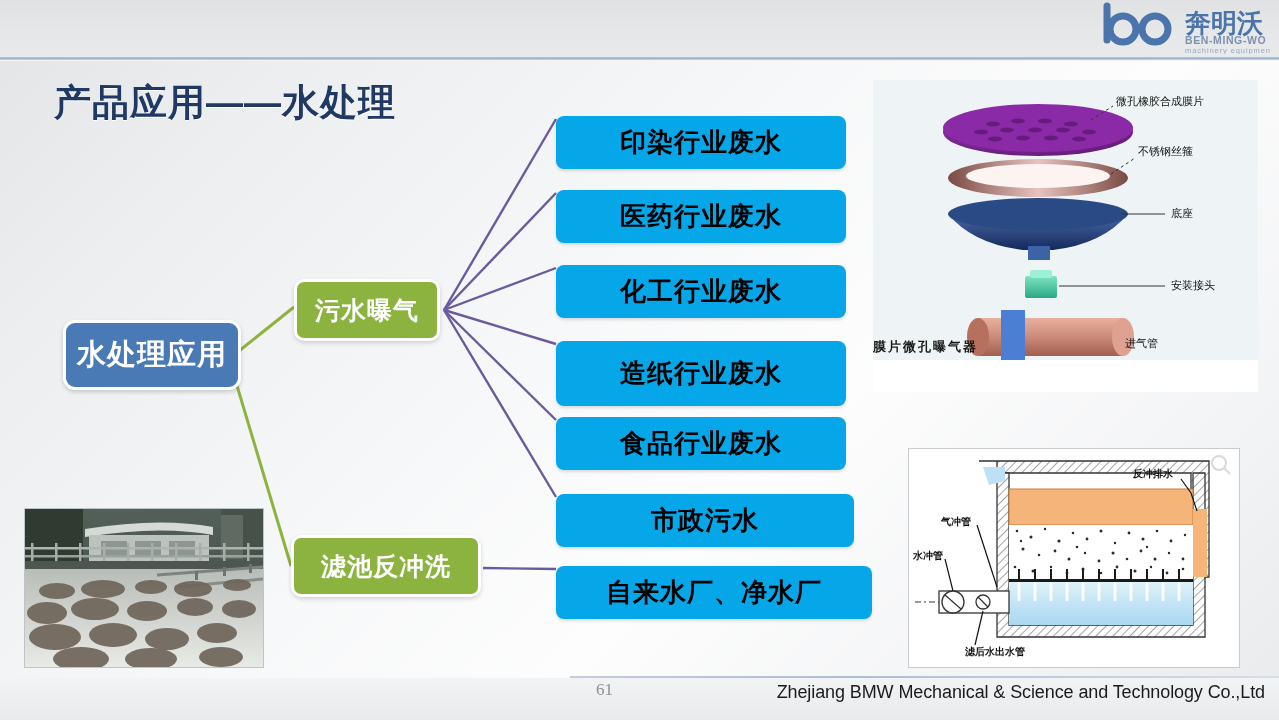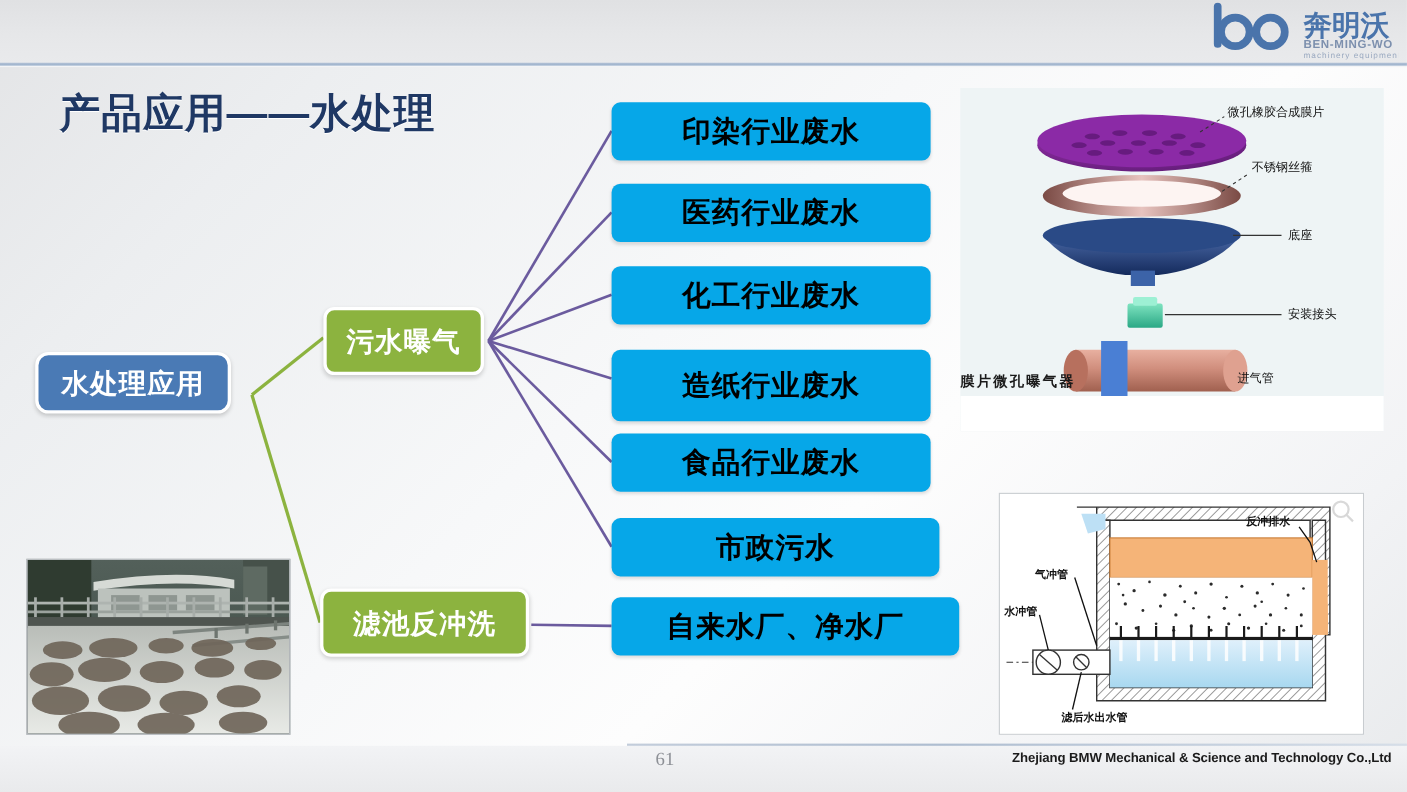--- a/index.html
+++ b/index.html
@@ -36,37 +36,38 @@
     text-shadow:0 1px 0 #ffffff;
   }
   
   .wires{position:absolute;left:0;top:0;width:1279px;height:720px;pointer-events:none;}
   
   .node{
     position:absolute;display:flex;align-items:center;justify-content:center;
     box-sizing:border-box;text-align:center;white-space:nowrap;
   }
   .node-root{
-    left:32px;top:320px;width:178px;height:56px;
+    left:63px;top:320px;width:178px;height:70px;
     background:#4a7ab5;border:3px solid #ffffff;border-radius:12px;
-    color:#ffffff;font-size:25px;font-weight:bold;
+    color:#ffffff;font-size:29px;font-weight:bold;
     box-shadow:0 2px 4px rgba(0,0,0,.18);
     letter-spacing:1px;
   }
   .node-green{
     background:#8cb33f;border:3px solid #ffffff;border-radius:10px;
     color:#ffffff;font-size:25px;font-weight:bold;letter-spacing:1px;
     box-shadow:0 2px 4px rgba(0,0,0,.16);
   }
   .node-green-1{left:294px;top:279px;width:146px;height:62px;}
   .node-green-2{left:291px;top:535px;width:190px;height:62px;}
   .node-blue{
     background:#06a7e8;border-radius:8px;color:#000000;
     font-size:26px;font-weight:bold;letter-spacing:1px;
     box-shadow:0 2px 3px rgba(0,0,0,.12);
+    margin-top:23px;
   }
   
   .photo-aeration{
     position:absolute;left:24px;top:508px;width:238px;height:158px;
     border:1px solid #bfc2c6;background:#9aa0a3;overflow:hidden;
   }
   
   .card-aerator{
     position:absolute;left:873px;top:80px;width:385px;height:312px;
     background:#eef4f5;overflow:hidden;
@@ -99,22 +100,22 @@
   }
   .footer-band{
     position:absolute;left:0;top:678px;width:1279px;height:42px;
     background:linear-gradient(180deg,#f2f3f5 0%,#e9eaec 100%);
   }
   .page-number{
     position:absolute;left:596px;top:680px;font-size:17px;color:#8d9096;
     font-family:"Liberation Serif","DejaVu Serif",serif;
   }
   .company-line{
-    position:absolute;right:14px;top:682px;font-size:12px;color:#1b1b1b;
-    font-weight:bold;letter-spacing:-.1px;
+    position:absolute;right:14px;top:682px;font-size:18px;color:#1b1b1b;
+    font-weight:normal;letter-spacing:-.1px;
   }
 </style>
 </head>
 <body>
 
 <div class="slide">
 
   <div class="header-band"></div>
   <div class="header-rule"></div>
   <div class="header-rule2"></div>

